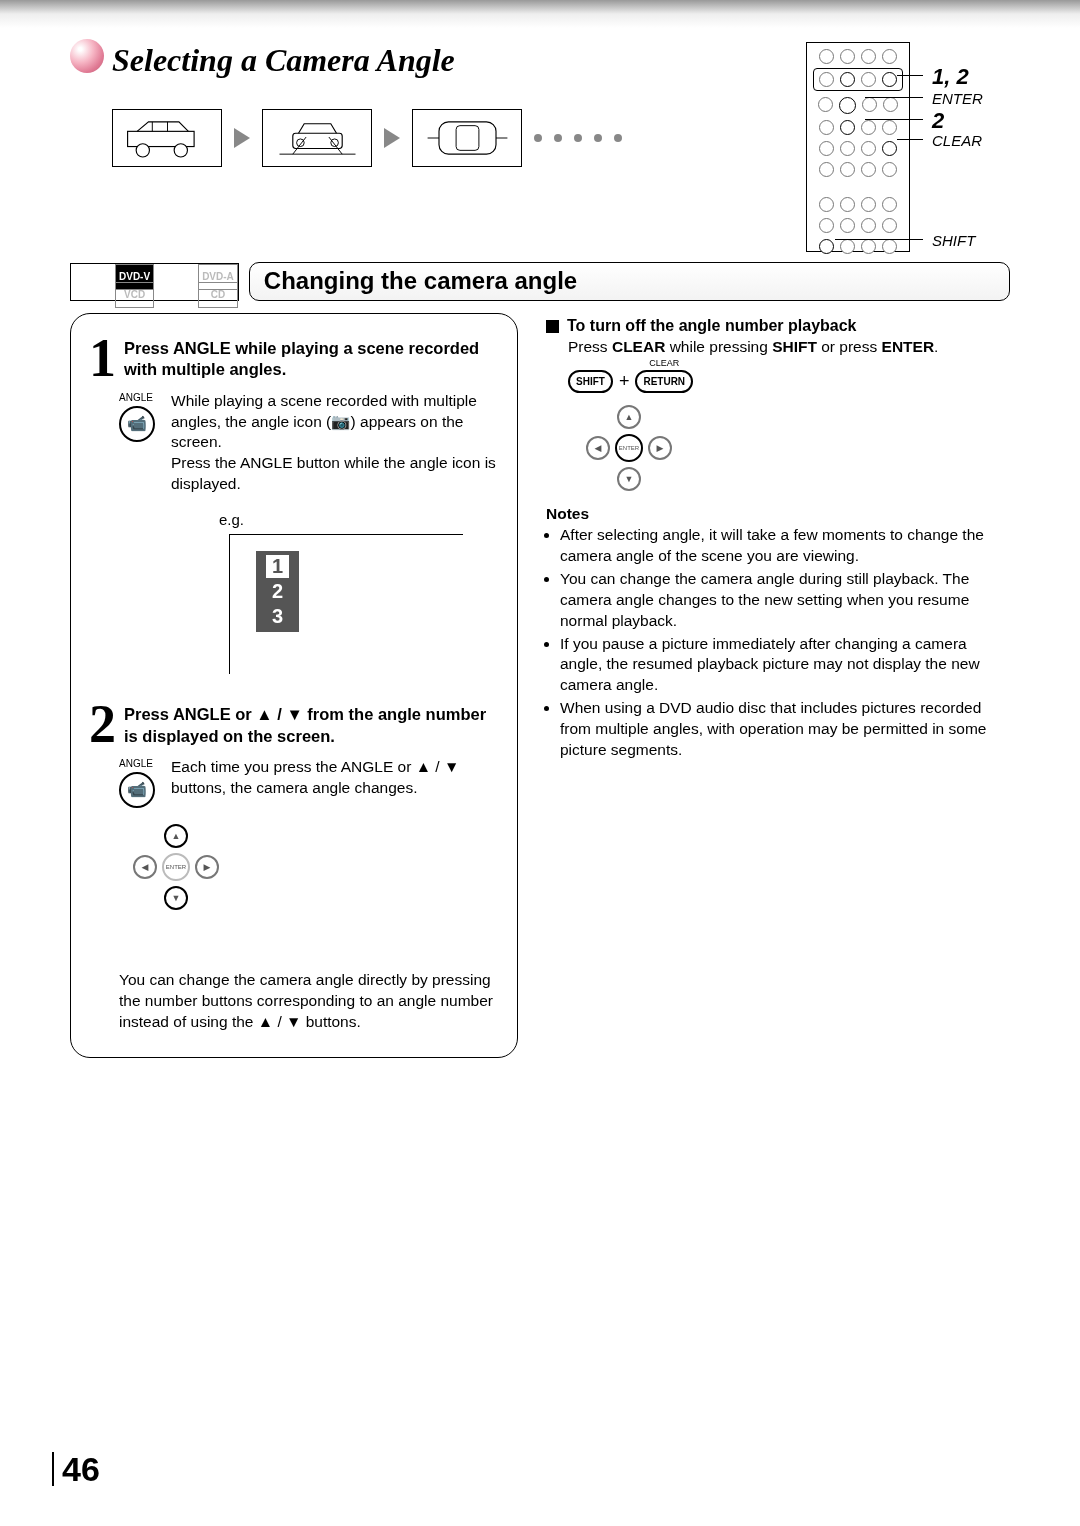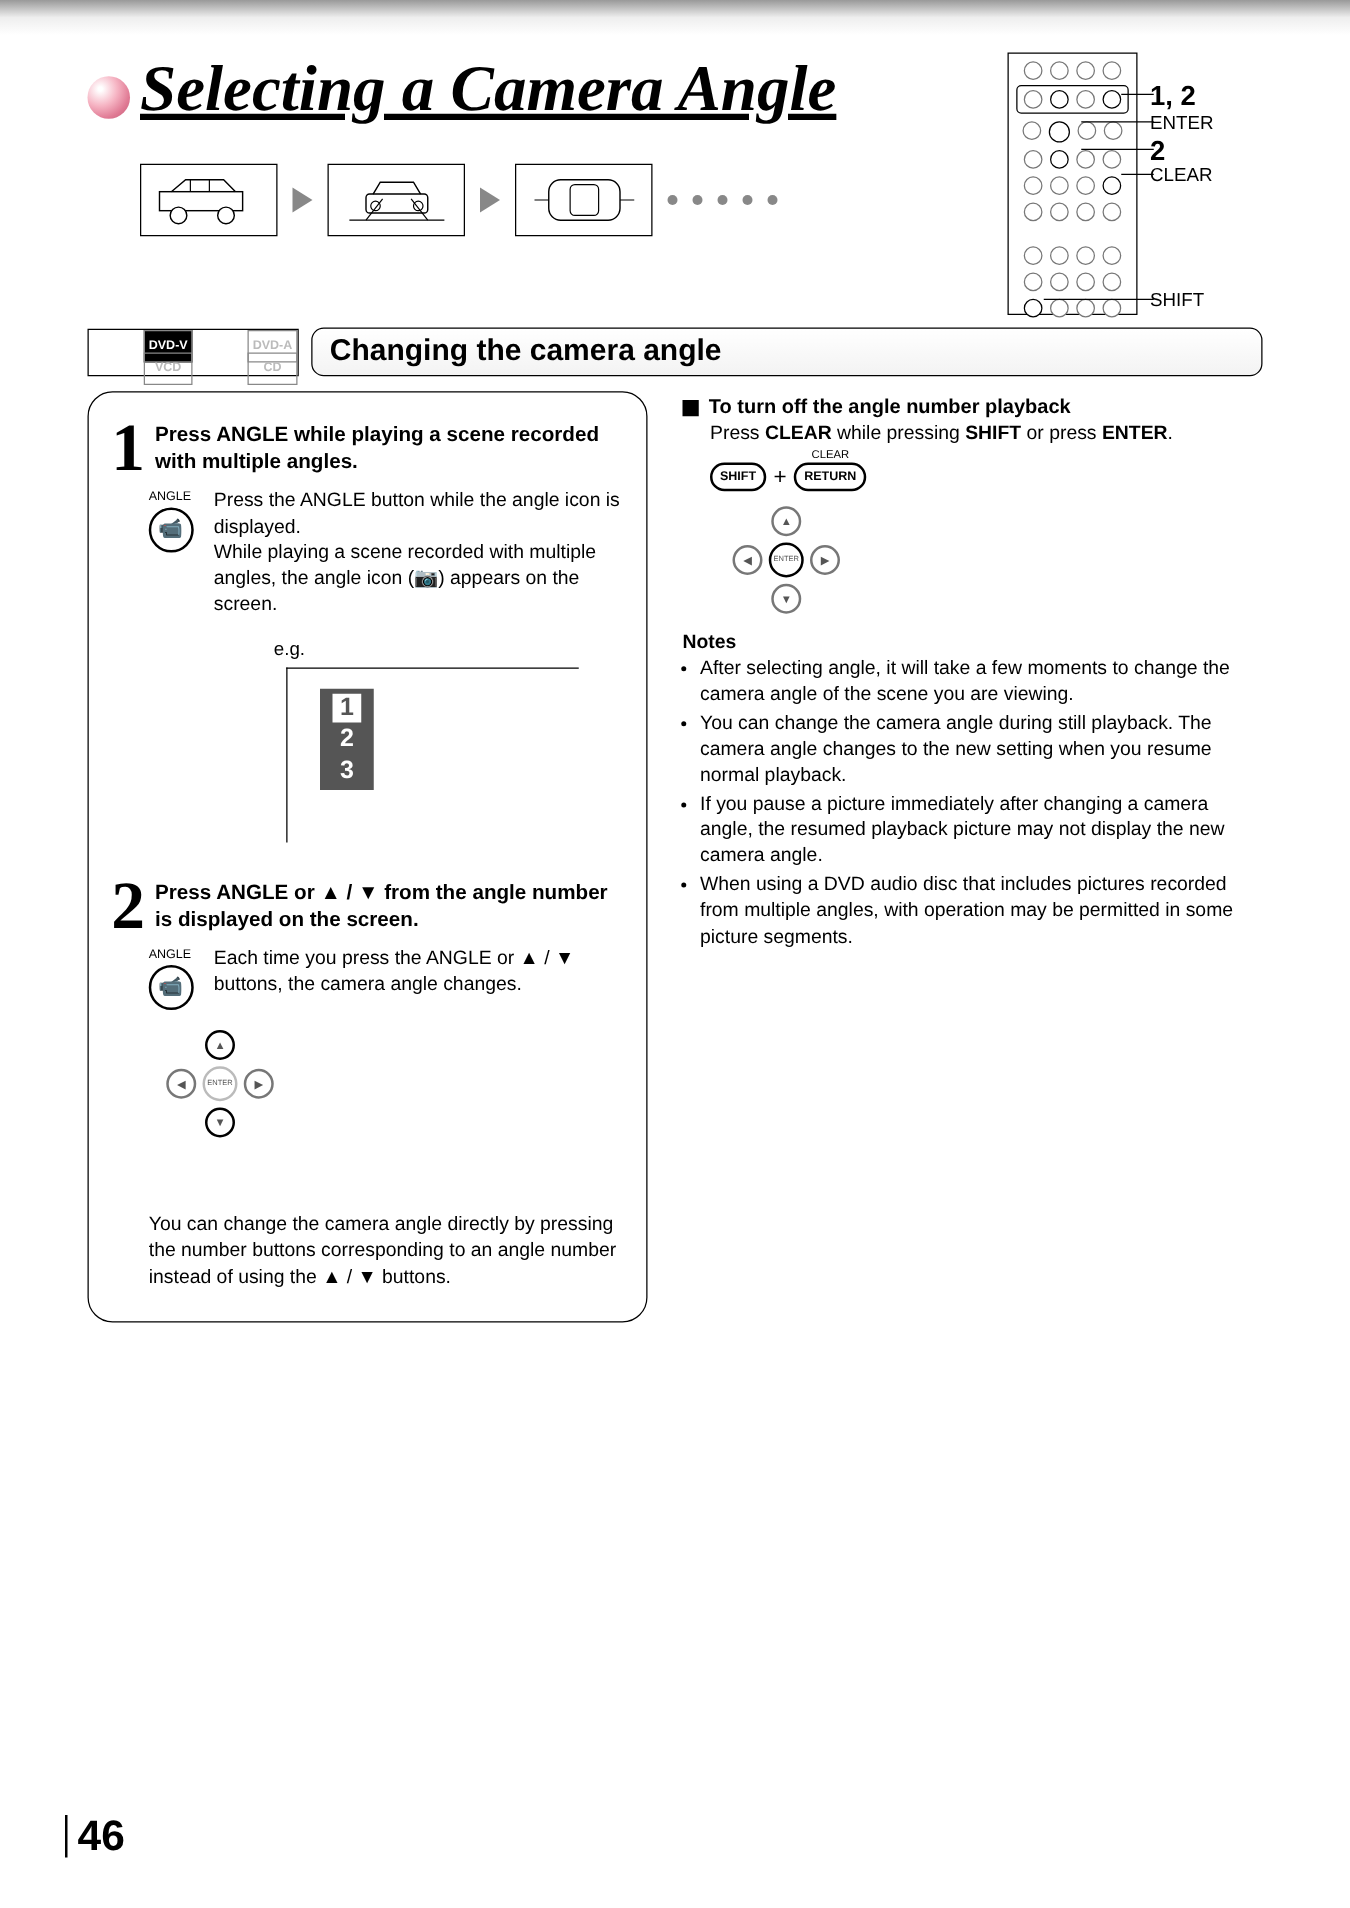--- a/index.html
+++ b/index.html
@@ -38,23 +38,22 @@
   .title-sphere {
     width: 34px; height: 34px;
     border-radius: 50%;
     background: radial-gradient(circle at 30% 30%, #fff 5%, #f6b5c4 40%, #e07a94 70%, #c05a74 100%);
     position: relative;
     top: -6px;
   }
   .page-title {
     font-family: "Times New Roman", serif;
     font-style: italic;
-    font-size: 52px;
-    font-weight: bold;
-    text-decoration: underline;
+    font-size: 32px;
+    font-weight: bold;
   }
   .title-intro {
     font-size: 15.5px;
     margin-left: 42px;
     margin-top: 4px;
     line-height: 1.35;
   }
   .remote-box {
     border: 1px solid #000;
     width: 104px;
@@ -80,21 +79,21 @@
     align-items: flex-start;
     gap: 10px;
     position: relative;
   }
   .remote-labels {
     position: relative;
     width: 90px;
     height: 210px;
     font-size: 15px;
   }
-  .rlab { position: absolute; left: 0; white-space: nowrap; }
+  .rlab { position: absolute; left: 12px; white-space: nowrap; font-style: italic; }
   .angle-strip {
     display: flex;
     align-items: center;
     gap: 12px;
     margin: 30px 0 30px 42px;
   }
   .car-frame {
     width: 110px; height: 58px;
     border: 1.5px solid #000;
     display: flex;
@@ -469,22 +468,22 @@
         <div class="step-head">Press ANGLE while playing a scene recorded with multiple angles.</div>
       </div>
       <div class="step-body">
         <div class="angle-btn">
           <span>ANGLE</span>
           <div class="round-btn">
               <span class="angle-glyph">📹</span>
             </div>
         </div>
         <div>
+          <div>While playing a scene recorded with multiple angles, the angle icon (📷) appears on the screen.</div>
           <div>Press the ANGLE button while the angle icon is displayed.</div>
-          <div>While playing a scene recorded with multiple angles, the angle icon (📷) appears on the screen.</div>
         </div>
       </div>
       <div class="eg-label">e.g.</div>
       <div class="eg-box">
         <div class="eg-list">
           <div class="eg-item active">1</div>
           <div class="eg-item">2</div>
           <div class="eg-item">3</div>
         </div>
       </div>

